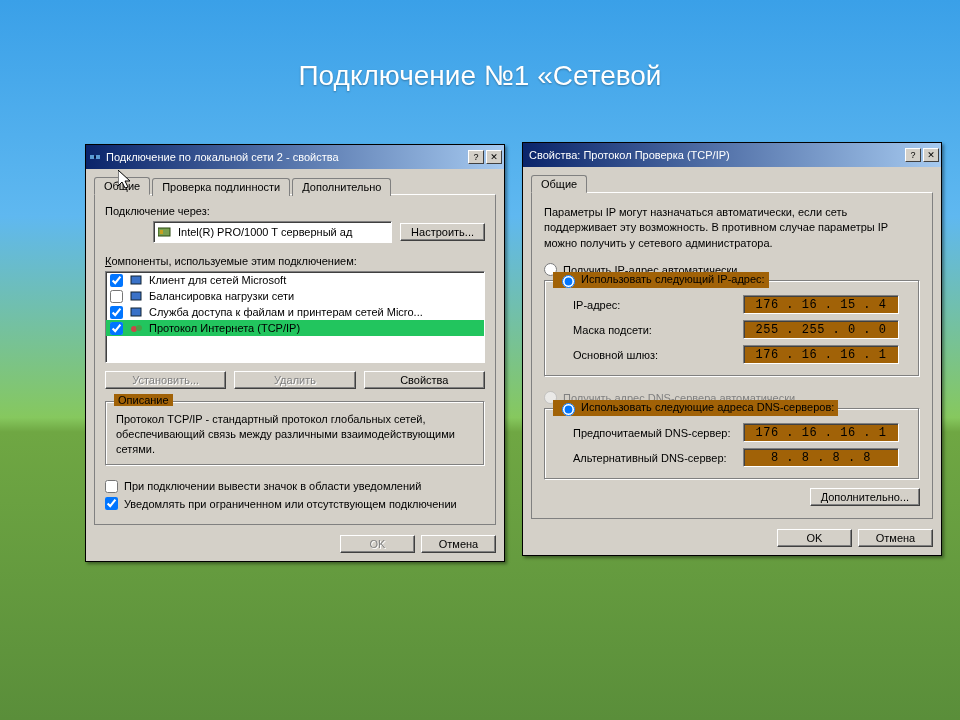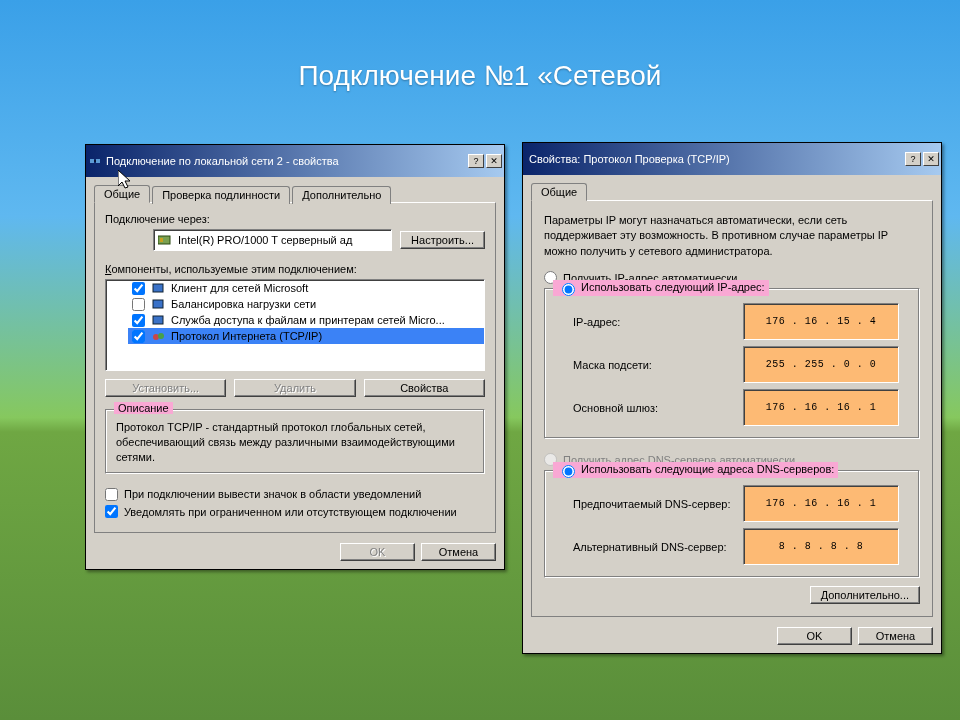--- a/index.html
+++ b/index.html
@@ -27,21 +27,21 @@
   
   .dlg {
     position: absolute;
     background: #d4d0c8;
     border: 1px solid #000;
     box-shadow: 2px 2px 3px rgba(0,0,0,.4);
   }
   .titlebar {
     display: flex;
     align-items: center;
-    height: 32px;
+    height: 24px;
     background: linear-gradient(to right, #0a246a, #a6caf0);
     color: #fff;
     font-size: 11px;
     padding: 0 2px;
   }
   .titlebar .icon { width: 14px; height: 14px; margin-right: 4px; display:flex;align-items:center;justify-content:center; font-size:10px;}
   .titlebar .text { flex: 1; }
   .titlebar .ctrl {
     width: 16px; height: 14px;
     background: #d4d0c8;
@@ -68,21 +68,20 @@
     border:1px solid #808080;
     border-top-color:#fff;
     padding:10px;
     background:#d4d0c8;
   }
   .sunken {
     background:#fff;
     border:1px solid #808080;
     border-right-color:#fff; border-bottom-color:#fff;
     box-shadow: inset 1px 1px 0 #404040;
-    padding-left: 22px;
   }
   .raised-btn {
     background:#d4d0c8;
     border:1px solid #404040;
     border-top-color:#fff; border-left-color:#fff;
     box-shadow: inset -1px -1px 0 #808080;
     font-size:11px;
     padding: 2px 10px;
     min-width: 75px;
     text-align:center;
@@ -95,45 +94,45 @@
     border:1px solid #808080;
     border-right-color:#fff; border-bottom-color:#fff;
     box-shadow: inset -1px -1px 0 #808080, inset 1px 1px 0 #fff;
     padding: 10px 10px 8px;
     margin-top:12px;
     position:relative;
   }
   .groupbox > .legend {
     position:absolute;
     top:-8px; left:8px;
-    background:#f9a8d4;
+    background:#a16207;
     padding:0 4px;
     font-size:11px;
   }
   .complist { height: 92px; overflow:auto; }
   .complist .row { display:flex; align-items:center; gap:6px; padding:1px 4px;}
-  .complist .row.sel { background:#3b82f6;}
+  .complist .row.sel { background:#22c55e;}
   input[type=checkbox]{ width:13px;height:13px;margin:0;}
   .nic-icon, .proto-icon { width:14px;height:14px;display:inline-flex;align-items:center;justify-content:center;font-size:10px;}
   .radio-row { display:flex; align-items:center; gap:6px; margin:3px 0;}
   .radio-row input{margin:0;}
   .radio-row.disabled { color:#808080;}
   .ipgrid { display:flex; flex-direction:column; gap:6px; margin:8px 0 4px 18px;}
   .iprow { display:flex; align-items:center;}
   .iprow .lbl{ width:170px;}
   .ipbox {
-    background:#fdba74;
+    background:#a16207;
     border:1px solid #808080;
     border-right-color:#fff;border-bottom-color:#fff;
     box-shadow: inset 1px 1px 0 #404040;
-    width:156px; height:37px;
+    width:156px; height:19px;
     display:flex;align-items:center;justify-content:center;
     gap:2px;
     font-family: 'Courier New', monospace;
-    font-size:10px;
+    font-size:12px;
     letter-spacing:.5px;
   }
   .footer-btns { display:flex; gap:6px; justify-content:flex-end; margin-top:10px;}
   .underline { text-decoration: underline; text-decoration-skip-ink: none;}
   .cursor-arrow {
     position:absolute;
     left:118px; top:170px;
     width:0;height:0;
     z-index:50;
     pointer-events:none;

